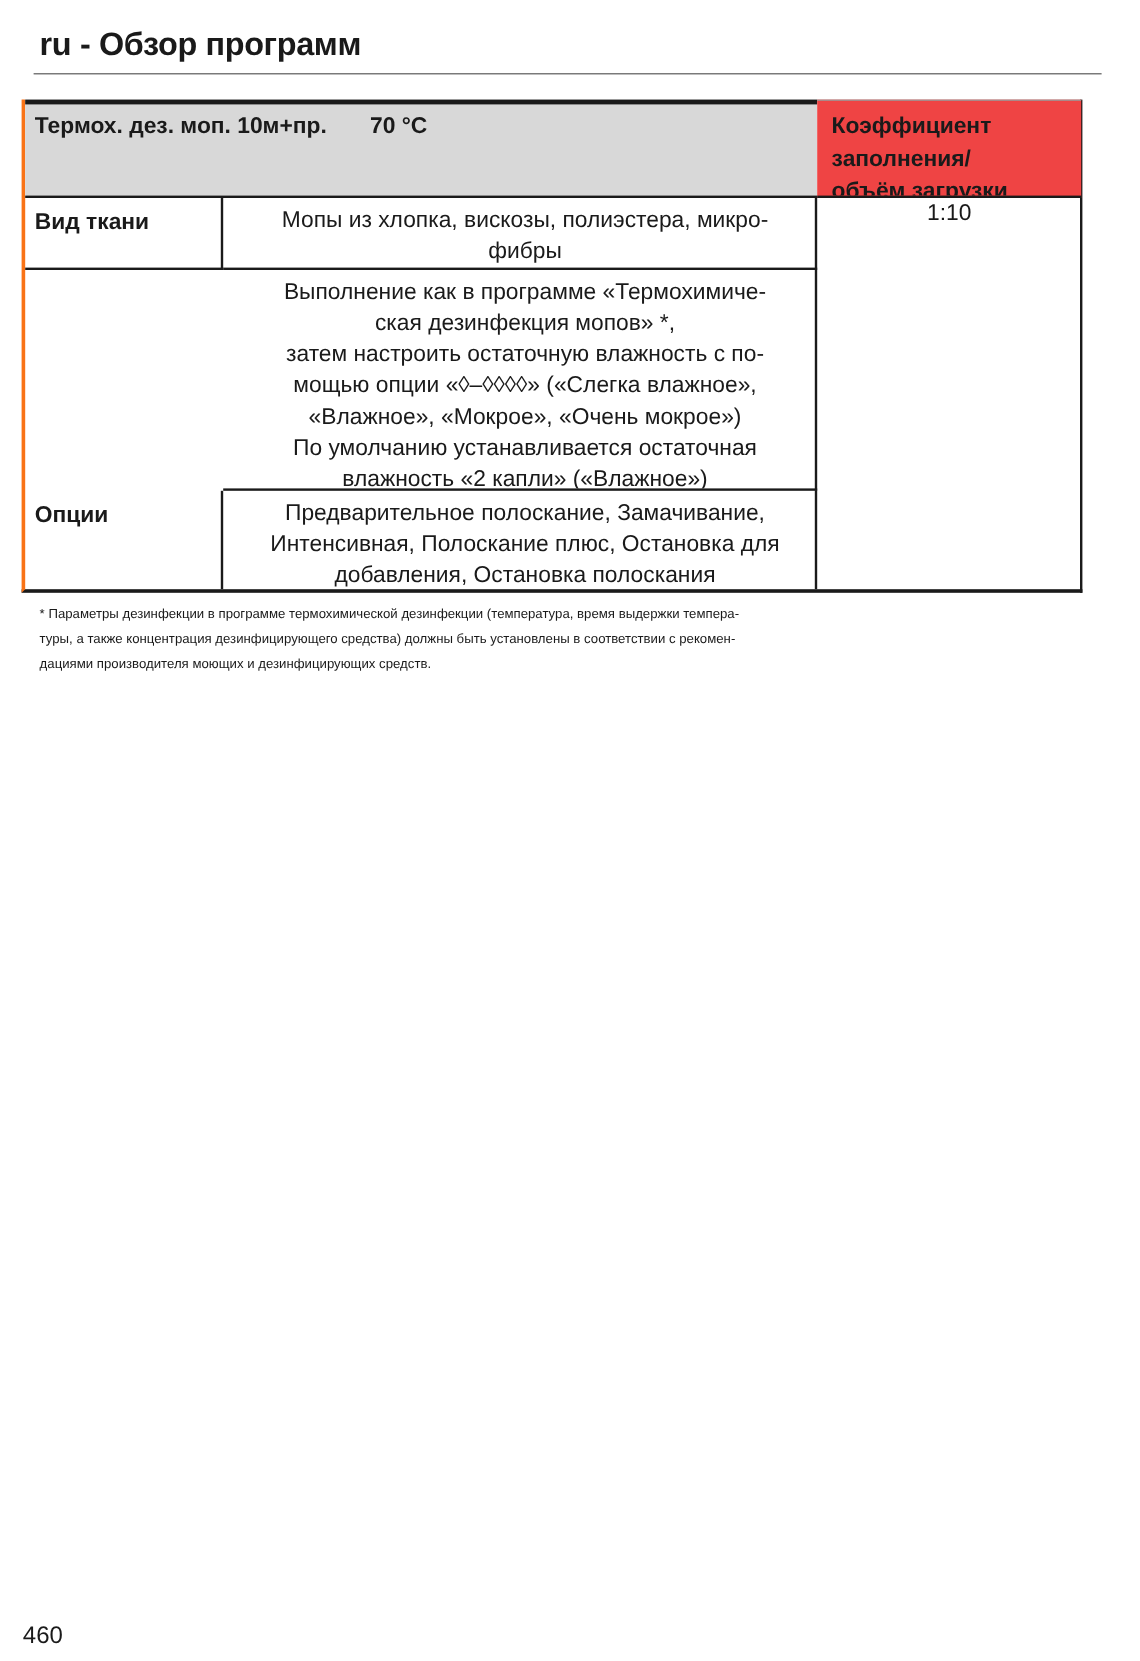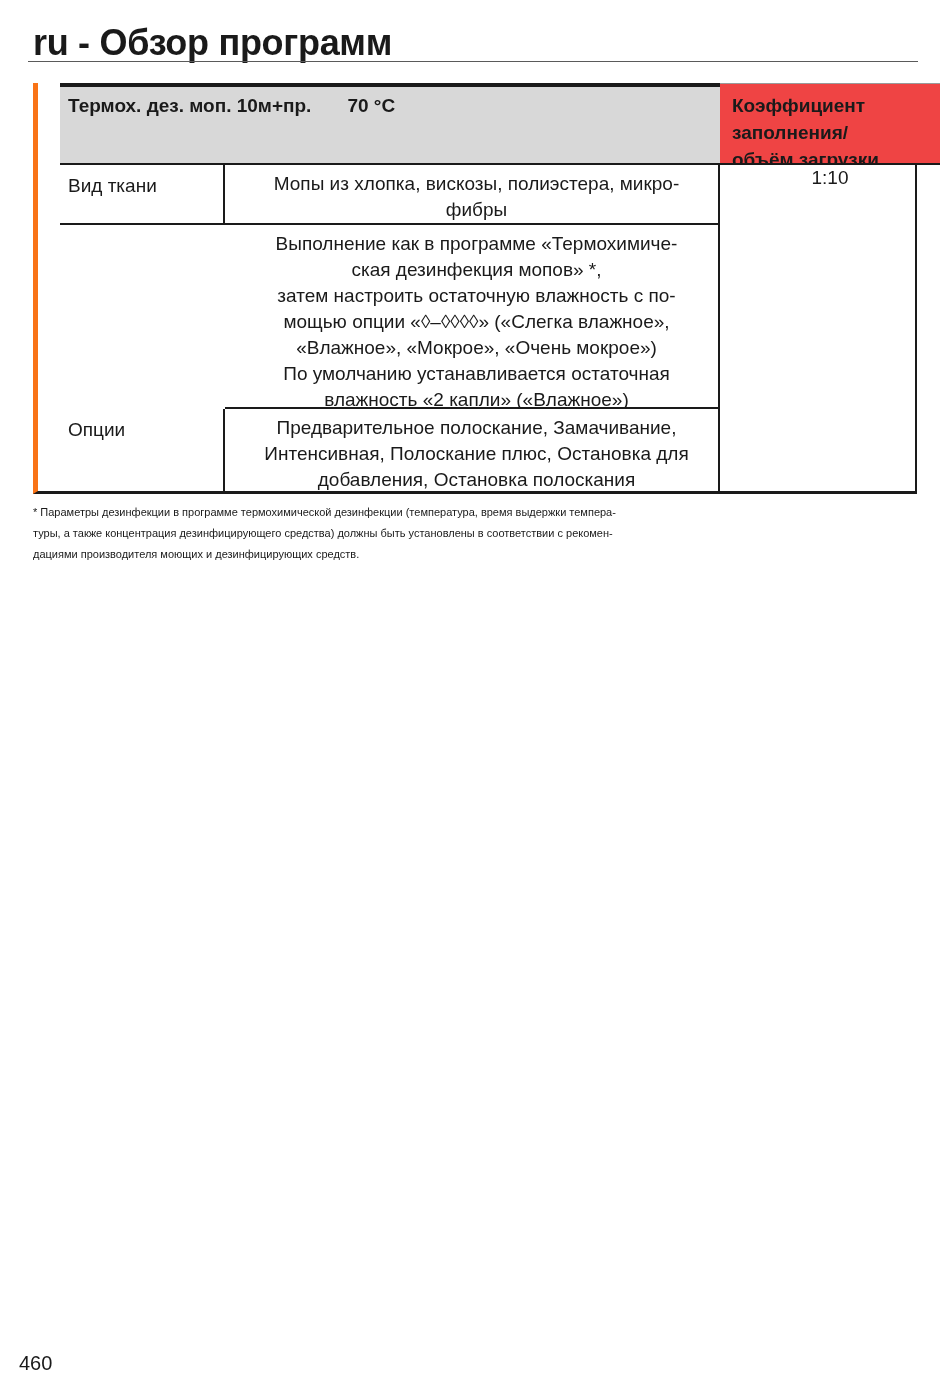--- a/index.html
+++ b/index.html
@@ -6,37 +6,36 @@
   html, body { background: #ffffff; }
   body {
     width: 950px; height: 1384px;
     position: relative;
     font-family: "Liberation Sans", "DejaVu Sans", sans-serif;
     color: #1a1a1a;
     overflow: hidden;
   }
   .page-title {
     position: absolute; left: 33px; top: 22px;
-    font-size: 36px; font-weight: bold; letter-spacing: -0.3px; text-align: right;
+    font-size: 27px; font-weight: bold; letter-spacing: -0.3px; text-align: right;
   }
   .title-rule {
     position: absolute; left: 28px; top: 61px;
     width: 890px; height: 1px; background: #5a5a5a;
   }
   .program-table {
-    position: absolute; left: 33px; top: 83px;
+    position: absolute; left: 18px; top: 83px;
     width: 884px;
     display: grid;
     grid-template-columns: 165px 495px 220px;
     grid-template-rows: 82px 60px 184px 82px;
-    border-left: 5px solid #f97316;
+    border-left: 3px solid #f97316;
     border-right: 2px solid #1a1a1a;
     border-bottom: 3px solid #1a1a1a;
     font-size: 19px;
-    padding-left: 22px;
   }
   .cell { overflow: hidden; }
   .head-program {
     grid-column: 1 / 3; grid-row: 1;
     background: #d8d8d8;
     border-top: 4px solid #1a1a1a;
     border-bottom: 2px solid #1a1a1a;
     padding: 8px 0 0 8px;
     font-weight: bold;
     display: flex; gap: 36px; align-items: flex-start;
@@ -47,21 +46,21 @@
     border-top: 1px solid #9a9a9a;
     border-bottom: 2px solid #1a1a1a;
     padding: 8px 0 0 12px;
     font-weight: bold;
     line-height: 27px;
   }
   .cell-label {
     grid-column: 1;
     border-right: 2px solid #1a1a1a;
     padding: 7px 0 0 8px;
-    font-weight: normal;
+    font-weight: bold;
     line-height: 27px;
   }
   .cell-value {
     grid-column: 2;
     border-right: 2px solid #1a1a1a;
     padding: 6px 0 0 10px;
     line-height: 26px;
     text-align: center;
   }
   .r1 { grid-row: 2; border-bottom: 2px solid #1a1a1a; }

